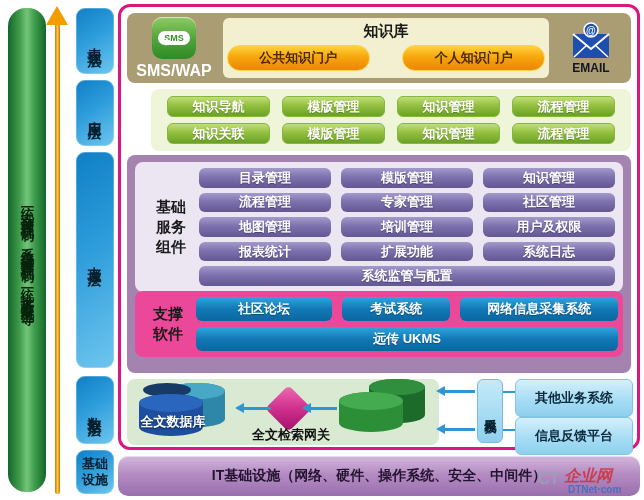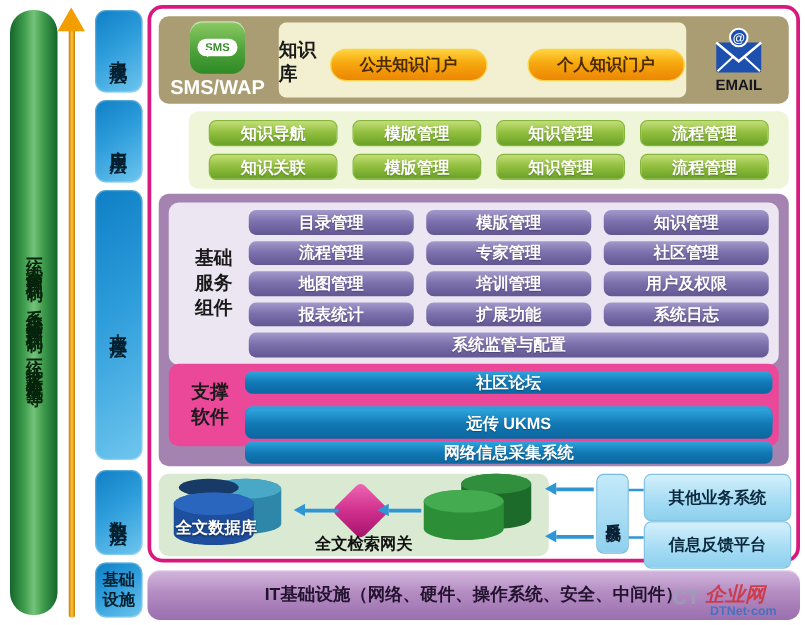--- a/index.html
+++ b/index.html
@@ -33,21 +33,21 @@
   
   .panel-pres{position:absolute;left:6px;top:6px;right:6px;height:70px;background:#ab9d73;border-radius:8px;
     display:flex;align-items:center;padding:0 8px;}
   .sms-block{width:78px;display:flex;flex-direction:column;align-items:center;}
   .sms-icon{width:44px;height:42px;border-radius:10px;background:linear-gradient(180deg,#8ecb65 0%,#4ea23a 55%,#2f8a26 100%);
     box-shadow:inset 0 1px 0 rgba(255,255,255,.6);display:flex;align-items:center;justify-content:center;position:relative;}
   .sms-bubble{background:#fff;border-radius:9px;padding:2px 6px;font-size:9px;font-weight:bold;color:#3a8c2c;position:relative;}
   .sms-bubble::after{content:"";position:absolute;left:6px;bottom:-5px;border:4px solid transparent;border-top:6px solid #fff;border-left-width:2px;}
   .sms-label{margin-top:3px;color:#fff;font-size:16px;font-weight:bold;}
   .kb-panel{flex:1;margin:16px 10px;height:60px;background:#f2f0d0;border-radius:6px;
-    display:flex;align-items:center;padding-top:4px;}
+    display:flex;flex-direction:column;align-items:center;padding-top:4px;}
   .kb-title{font-size:15px;font-weight:bold;color:#1a1a1a;}
   .portal-row{display:flex;gap:32px;width:100%;justify-content:center;margin-top:4px;}
   .portal{width:44%;height:26px;border-radius:13px;border:1px solid #f8d44e;
     background:linear-gradient(180deg,#ffd23d 0%,#f7a70d 45%,#ec8604 100%);
     display:flex;align-items:center;justify-content:center;font-size:13px;font-weight:bold;color:#4b2a00;cursor:pointer;}
   .email-block{width:64px;display:flex;flex-direction:column;align-items:center;}
   .email-label{margin-top:1px;color:#15151f;font-size:12px;font-weight:bold;}
 
   
   .panel-app{position:absolute;left:6px;top:82px;right:6px;height:62px;background:#eff5d9;border-radius:8px;
@@ -63,21 +63,21 @@
   .panel-soft{position:absolute;left:8px;top:136px;right:8px;height:66px;background:#ec4899;border-radius:8px;
     display:flex;padding:6px 5px;}
   .side-label{width:56px;display:flex;align-items:center;justify-content:center;}
   .side-label span{font-size:15px;font-weight:bold;color:#1a1a1a;width:32px;line-height:1.35;text-align:center;}
   .base-grid{flex:1;display:grid;grid-template-columns:repeat(3,1fr);gap:5px 10px;}
   .btn-purple{border-radius:6px;background:linear-gradient(180deg,#a39acb 0%,#7e72ae 45%,#625693 100%);
     display:flex;align-items:center;justify-content:center;color:#fff;font-size:13px;font-weight:bold;
     text-shadow:0 1px 1px rgba(0,0,0,.3);cursor:pointer;}
   .btn-purple.wide{grid-column:1 / -1;}
   .soft-col{flex:1;display:flex;flex-direction:column;gap:6px;}
-  .soft-row{display:flex;gap:10px;height:24px;flex-direction:column;}
+  .soft-row{display:flex;gap:10px;height:24px;}
   .btn-blue{border-radius:6px;background:linear-gradient(180deg,#2fa5de 0%,#1179b6 50%,#0c669f 100%);
     display:flex;align-items:center;justify-content:center;color:#fff;font-size:13px;font-weight:bold;
     text-shadow:0 1px 1px rgba(0,0,0,.3);cursor:pointer;}
   .btn-blue.w1{flex:1.25;} .btn-blue.w2{flex:1;} .btn-blue.w3{flex:1.45;}
   .btn-blue.wide{height:24px;}
 
   
   .data-strip{position:absolute;left:4px;top:370px;right:4px;height:70px;}
   .dl-green{position:absolute;left:2px;top:2px;width:312px;height:66px;background:#d9e9d2;border-radius:8px;}
   .db-label{position:absolute;color:#fff;font-size:13px;font-weight:bold;text-shadow:0 1px 2px rgba(0,0,0,.6);text-align:center;}

